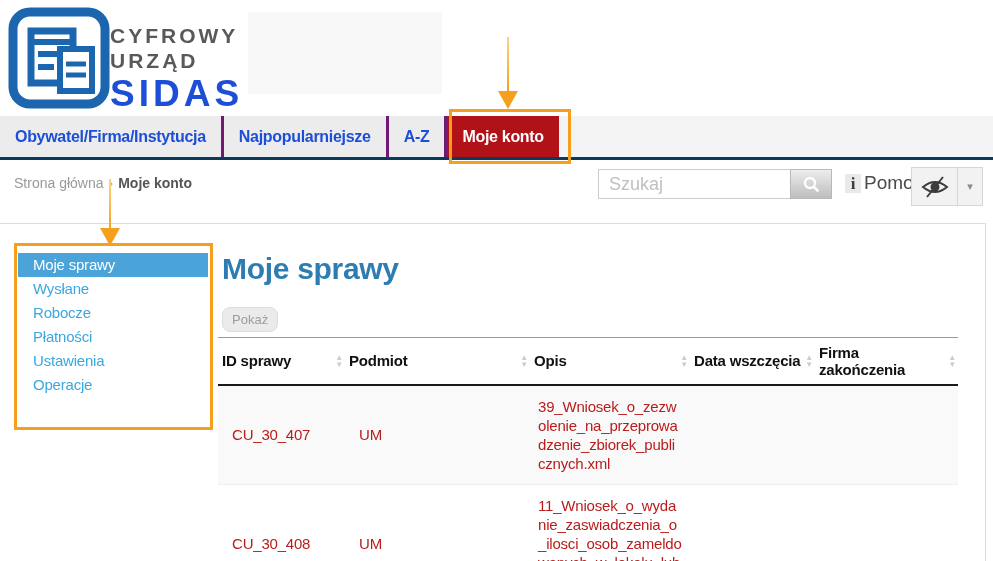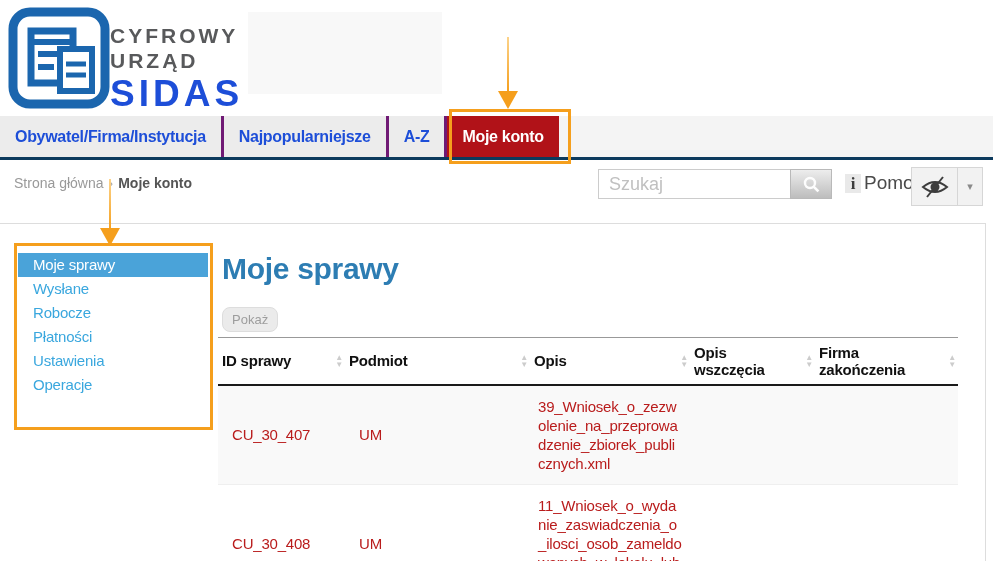--- a/index.html
+++ b/index.html
@@ -206,21 +206,21 @@
           </span>
       </th>
       <th>
         <span>Opis</span>
         <span class="sort-icon">
             <span>▲</span>
             <span>▼</span>
           </span>
       </th>
       <th>
-        <span>Opis wszczęcia</span>
+        <span>Data wszczęcia</span>
         <span class="sort-icon">
             <span>▲</span>
             <span>▼</span>
           </span>
       </th>
       <th>
         <span>Firma zakończenia</span>
         <span class="sort-icon">
             <span>▲</span>
             <span>▼</span>

